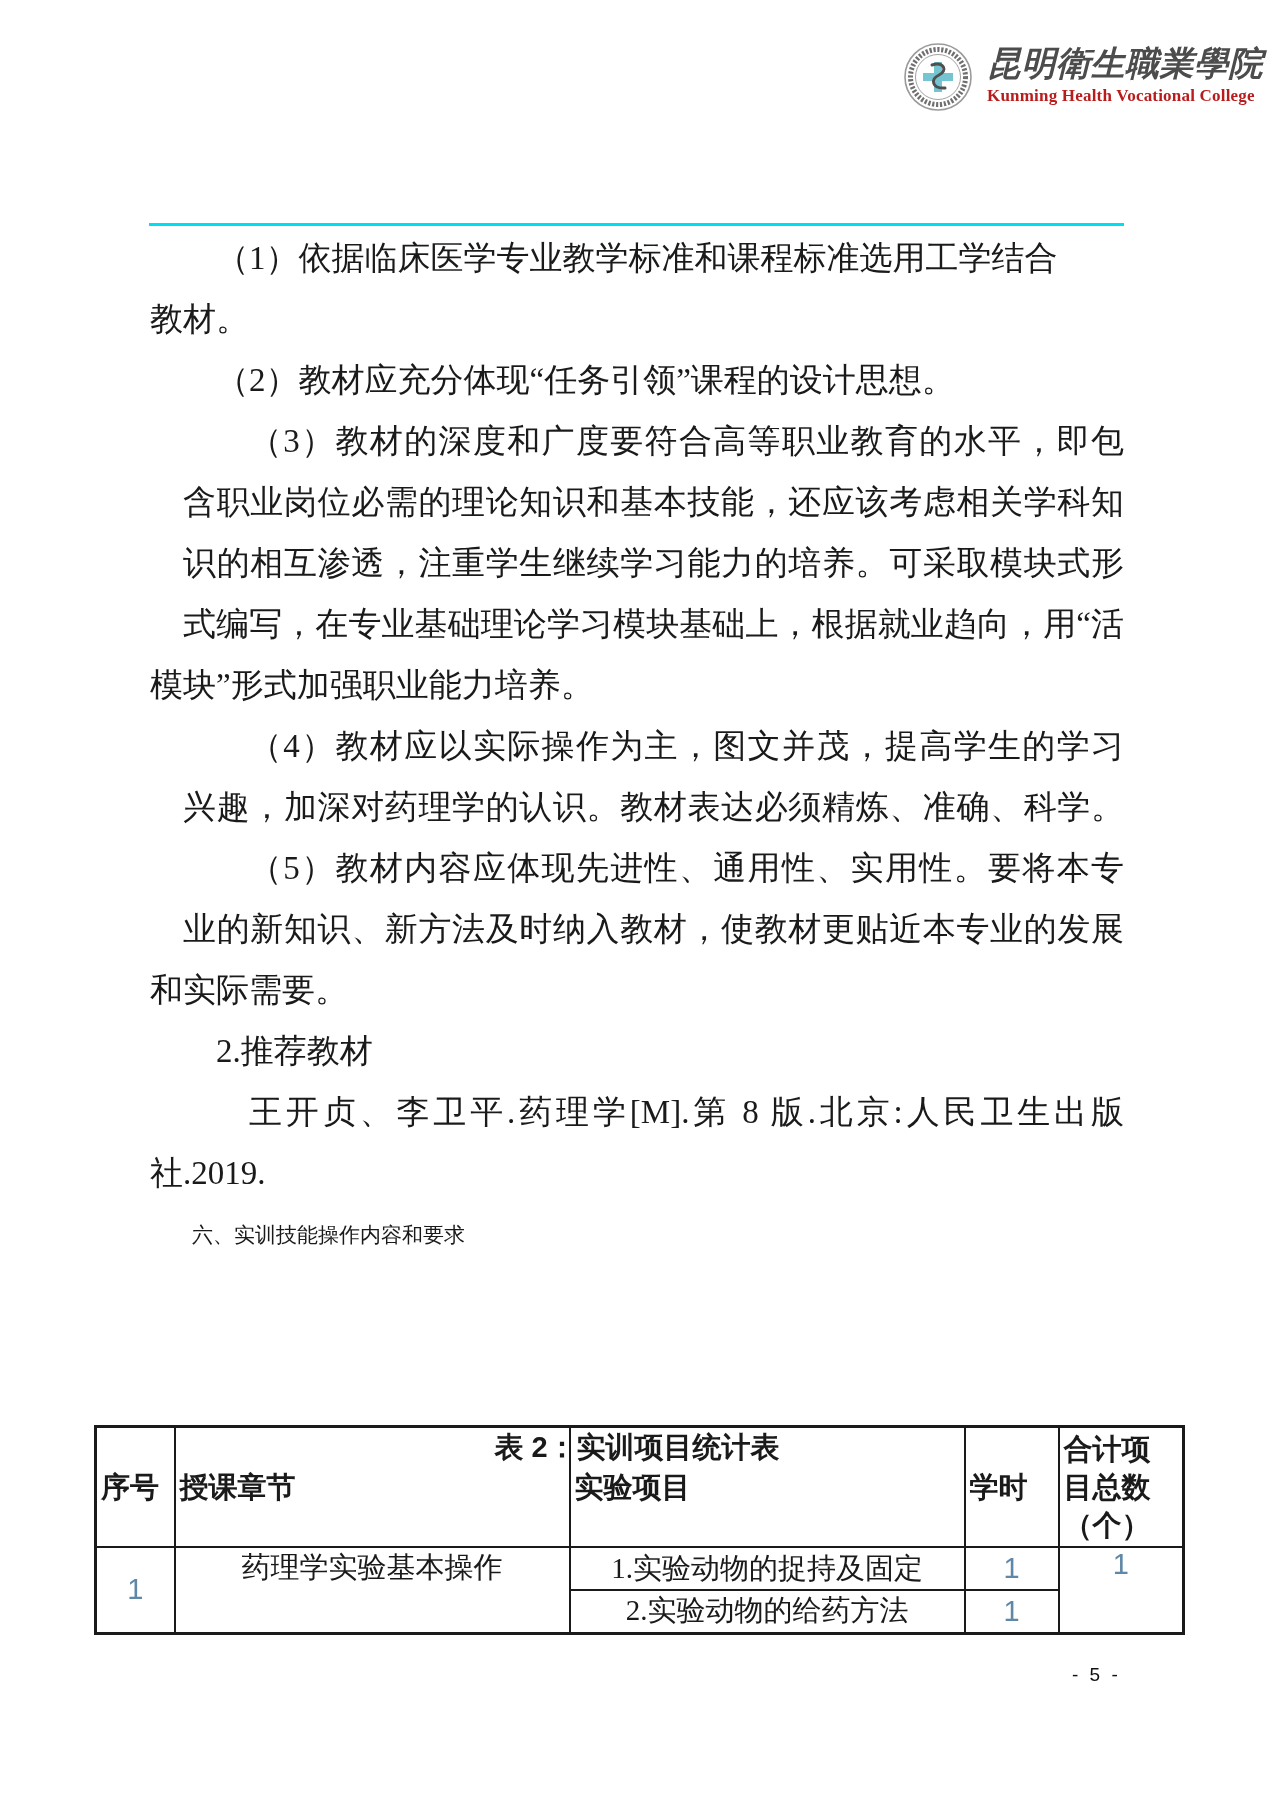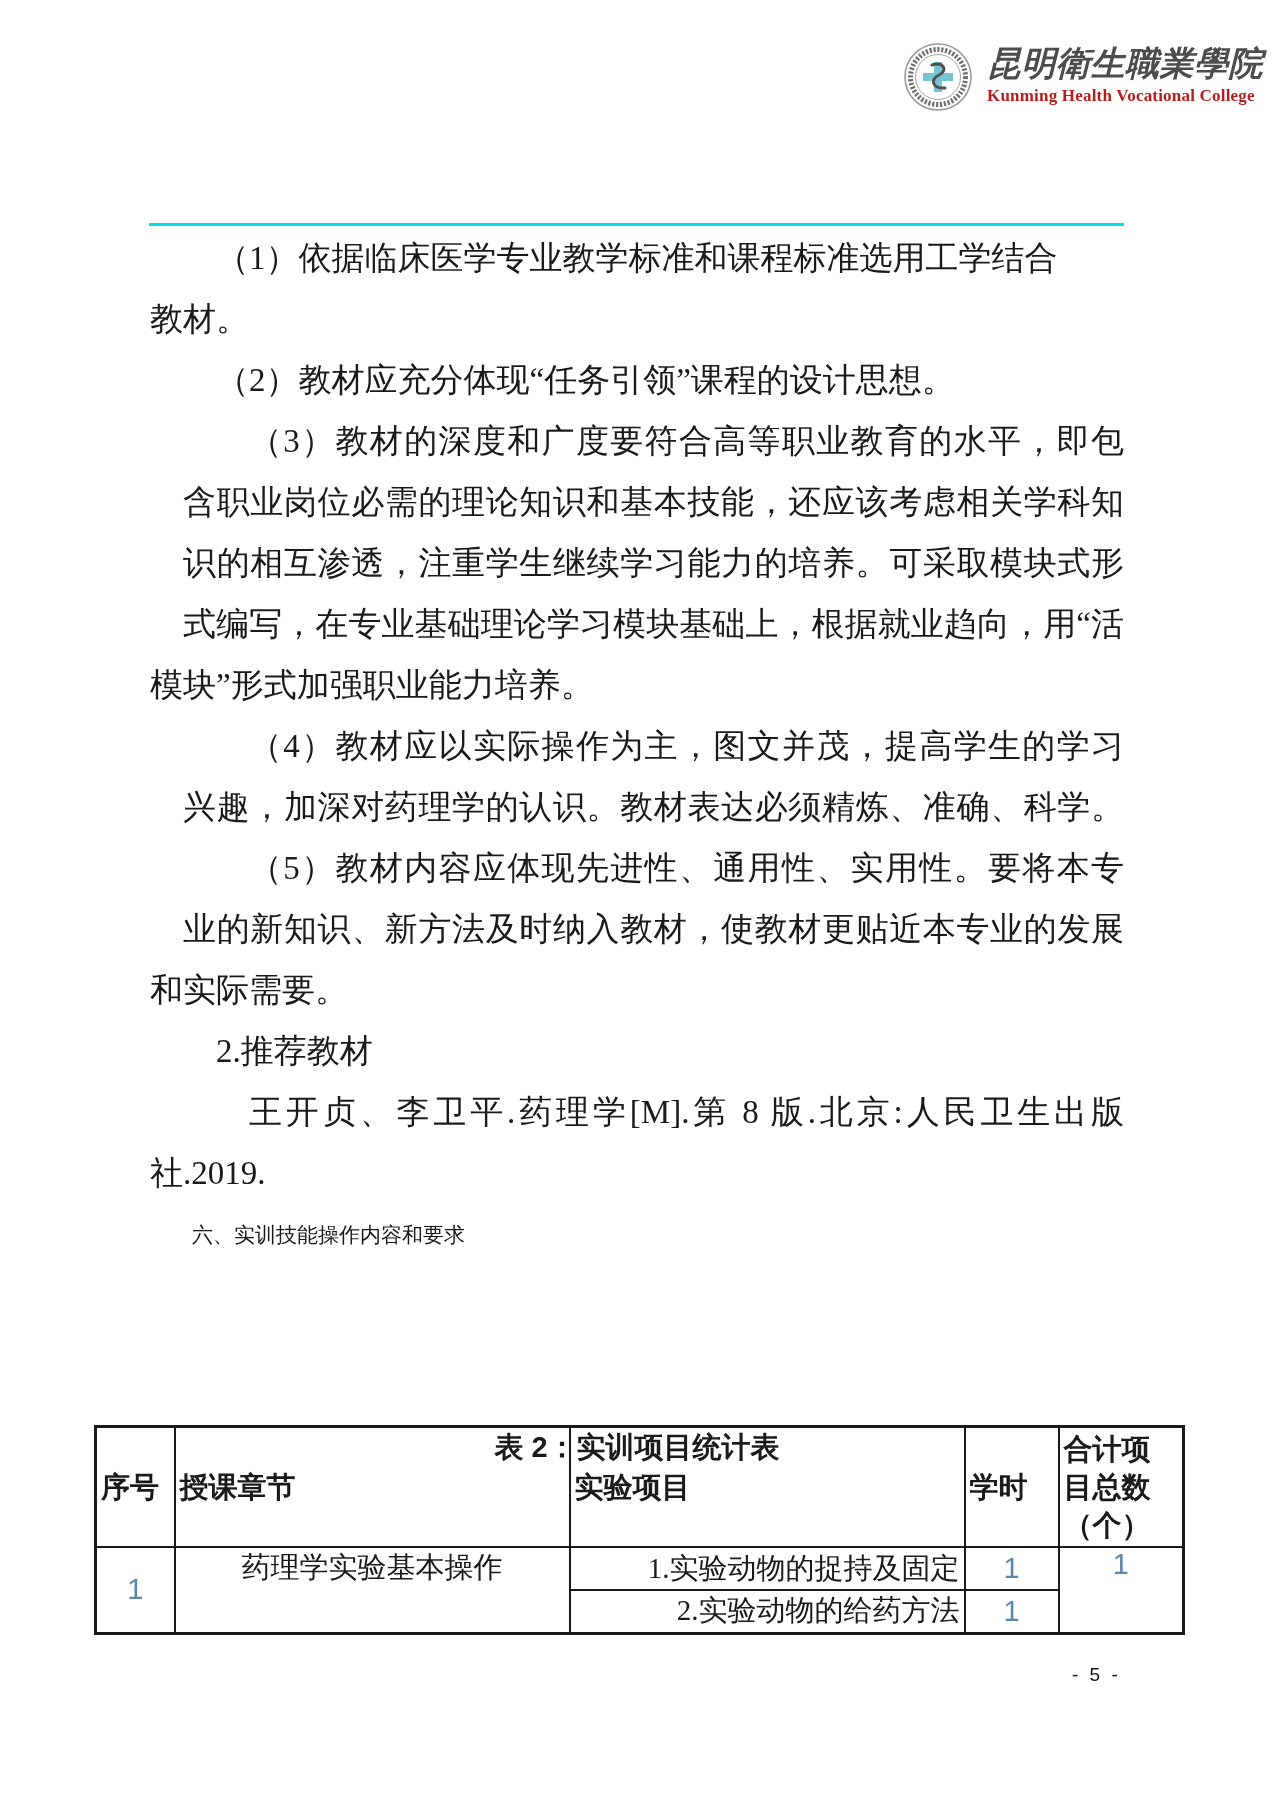--- a/index.html
+++ b/index.html
@@ -34,21 +34,21 @@
     font-family:"Liberation Sans","DejaVu Sans",sans-serif;margin-top:45px; }
   table.tbl { position:absolute; left:94px; top:1425px; width:1088px;
     border-collapse:collapse; table-layout:fixed;
     border:3px solid #1a1a1a; }
   .tbl th, .tbl td { border:2px solid #1a1a1a; overflow:hidden; }
   .tbl th { height:87px; font-size:29px; font-weight:bold; line-height:38px;
     text-align:left; vertical-align:middle; padding:2px 4px;margin-left:12px; }
   .tbl td { height:43px; font-size:29px; padding:0 4px; }
   .cell-idx { text-align:center; vertical-align:middle; }
   .cell-chapter { text-align:center; vertical-align:top; padding-top:3px;margin-left:24px; }
-  .cell-exp { text-align:right; vertical-align:middle; padding-left:8px;margin-top:44px; }
+  .cell-exp { text-align:center; vertical-align:middle; padding-left:8px;margin-top:44px; }
   .cell-hours { text-align:center; vertical-align:middle; }
   .cell-total { text-align:center; vertical-align:top; padding-top:3px; }
   .num { color:var(--num-color,#5f87a8);
     font-family:"Liberation Sans","DejaVu Sans",sans-serif; font-size:28px; }
   .pageno { position:absolute; left:1072px; top:1664px; font-size:19px;
     letter-spacing:3px; color:#111;
     font-family:"Liberation Sans","DejaVu Sans",sans-serif; }
 </style>
 </head>
 <body>

